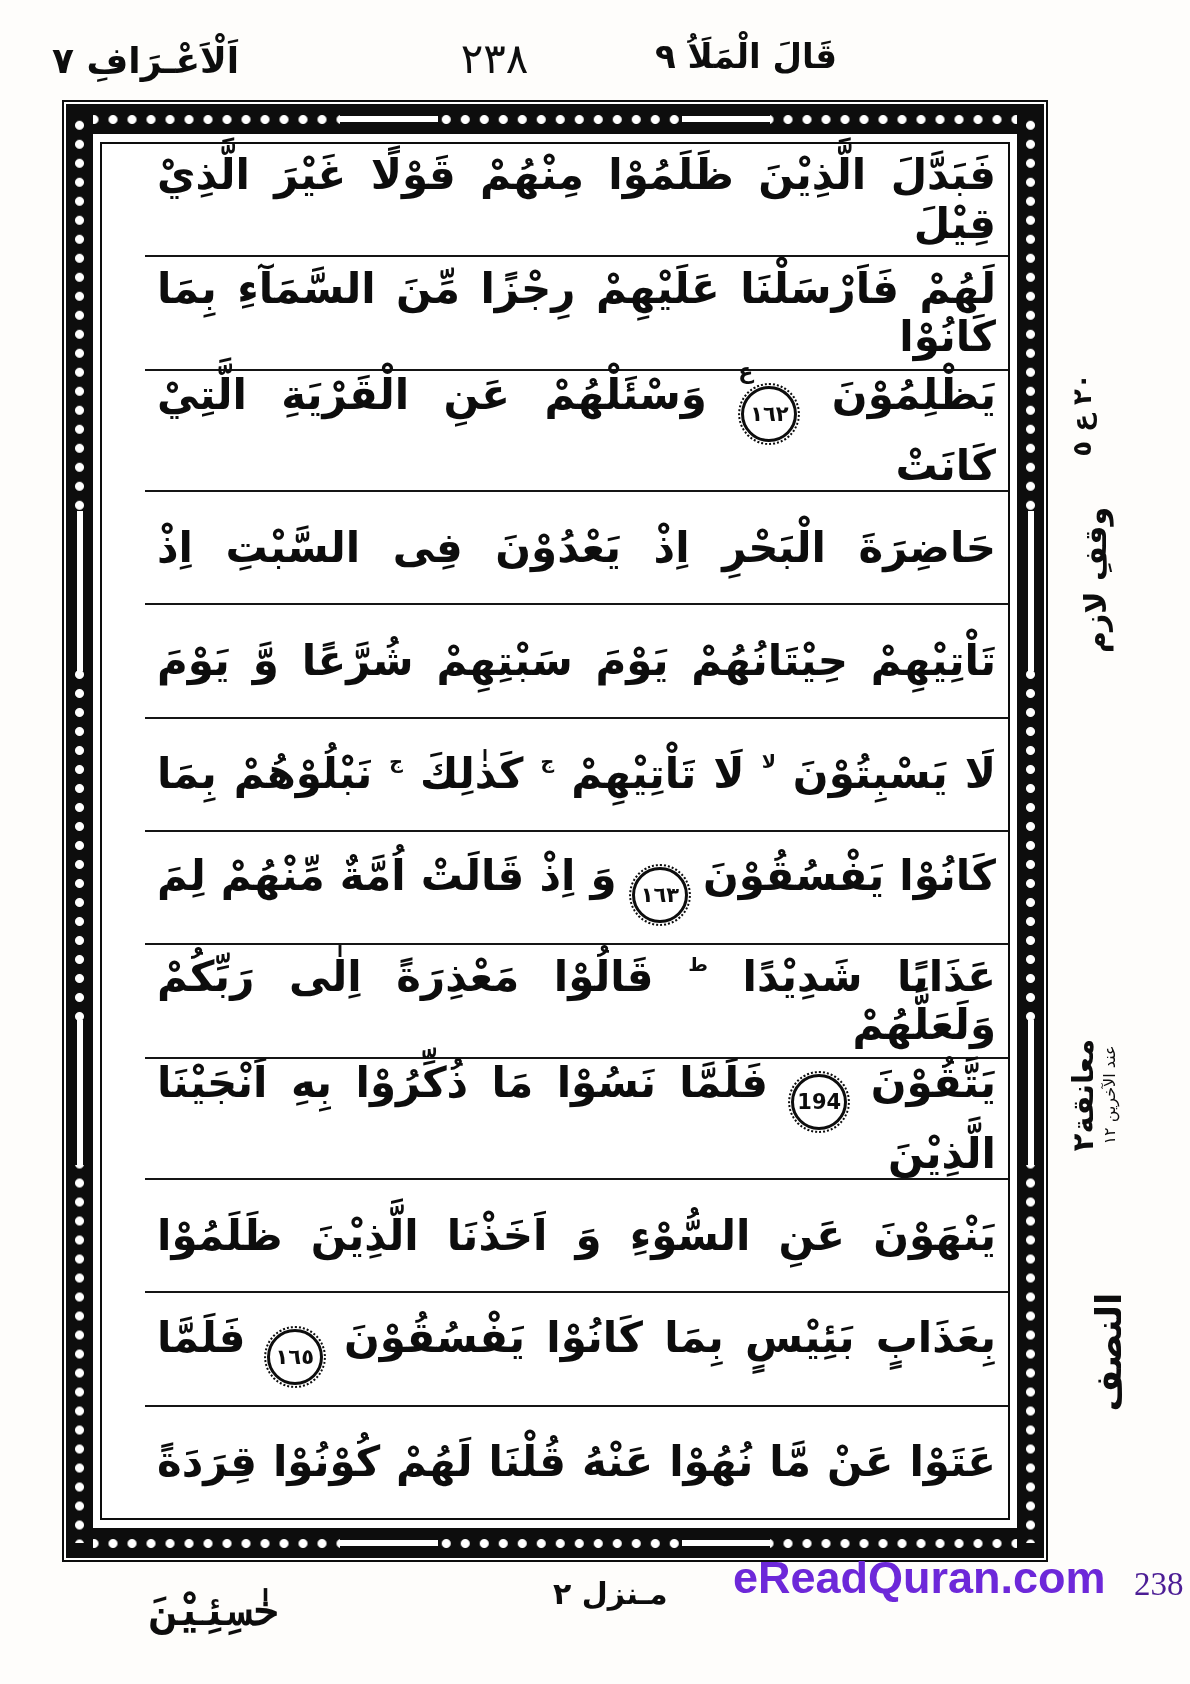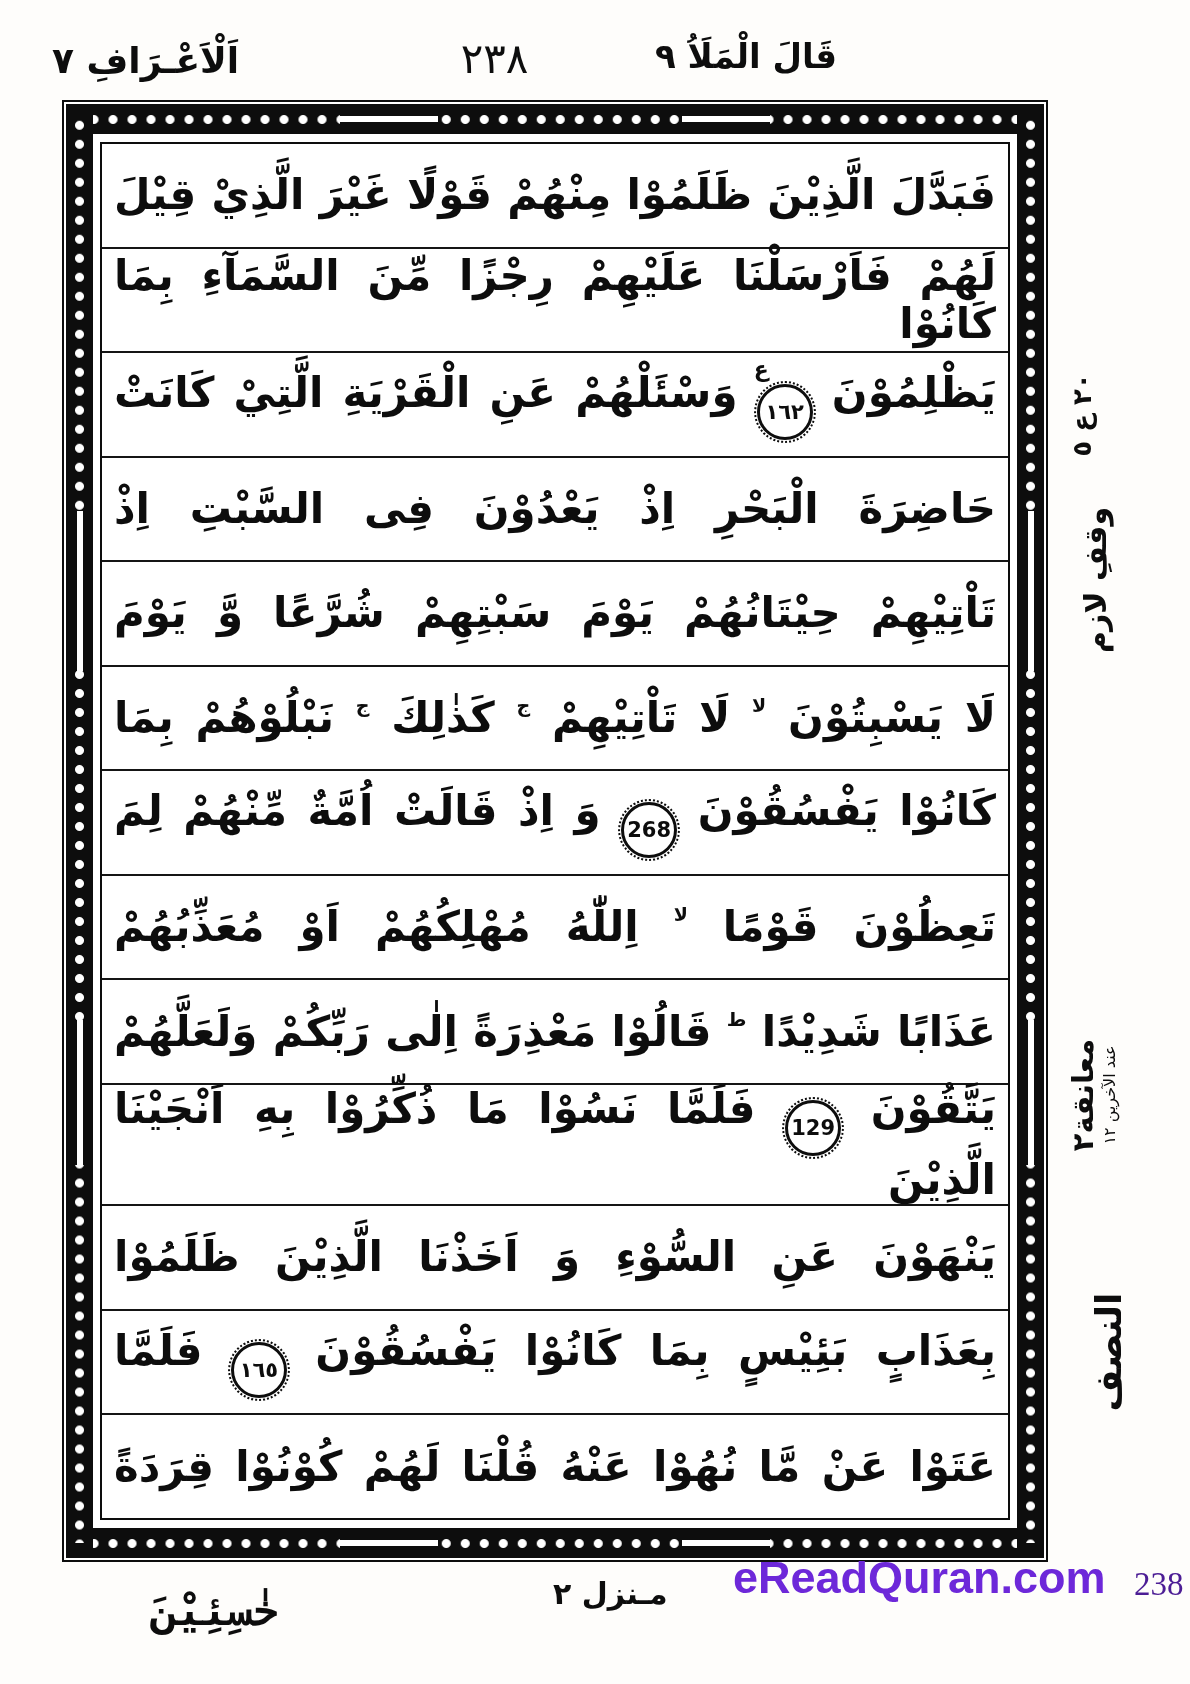--- a/index.html
+++ b/index.html
@@ -28,21 +28,21 @@
   .orn{position:absolute;background-color:#0d0d0d;
        background-image:radial-gradient(circle at center,#fff 0 4px,rgba(0,0,0,0) 5px);
        background-size:19px 21px;background-repeat:repeat-x;background-position:center;}
   .band.t .orn,.band.b .orn{top:2px;height:26px;}
   .band.l .orn,.band.r .orn{left:2px;width:23px;background-repeat:repeat-y;background-size:21px 19px;}
   .orn.h1{left:1%;width:27%;} .orn.h2{left:38%;width:25%;} .orn.h3{left:72%;width:27%;}
   .orn.v1{top:1%;height:27%;} .orn.v2{top:39%;height:24%;} .orn.v3{top:73%;height:26%;}
 
   
   .text-frame{position:absolute;left:36px;right:36px;top:40px;bottom:40px;border:2px solid #0d0d0d;background:#fff;
-              display:flex;flex-direction:column;}
+              display:flex;flex-direction:column;padding-left:43px;}
   .row{flex:1;display:flex;align-items:center;border-bottom:2px solid #151515;padding:0 12px;}
   .row:last-child{border-bottom:none;}
   .line{width:100%;direction:rtl;text-align:justify;text-align-last:justify;
         font-size:42px;font-weight:bold;line-height:1.15;letter-spacing:0;white-space:normal;}
   .ayah{letter-spacing:1px;}
   .medallion{display:inline-flex;align-items:center;justify-content:center;
              width:50px;height:50px;border:3px solid #0d0d0d;border-radius:50%;
              outline:2px dotted #0d0d0d;outline-offset:1px;background:#fff;
              font-size:21px;font-weight:bold;vertical-align:-12px;position:relative;}
   .medallion .ayn{position:absolute;top:-30px;left:-6px;font-size:22px;font-weight:bold;}
@@ -114,32 +114,29 @@
         <div class="line"><span class="ayah">حَاضِرَةَ الْبَحْرِ اِذْ يَعْدُوْنَ فِى السَّبْتِ اِذْ</span> </div>
       </div>
       <div class="row">
         <div class="line"><span class="ayah">تَاْتِيْهِمْ حِيْتَانُهُمْ يَوْمَ سَبْتِهِمْ شُرَّعًا وَّ يَوْمَ</span> </div>
       </div>
       <div class="row">
         <div class="line"><span class="ayah">لَا يَسْبِتُوْنَ</span> <span class="pause">لا</span> <span class="ayah">لَا تَاْتِيْهِمْ</span> <span class="pause">ج</span> <span class="ayah">كَذٰلِكَ</span> <span class="pause">ج</span> <span class="ayah">نَبْلُوْهُمْ بِمَا</span> </div>
       </div>
       <div class="row">
         <div class="line"><span class="ayah">كَانُوْا يَفْسُقُوْنَ</span> <span class="medallion">
-            <span>268</span>
+            <span>١٦٣</span>
           </span> <span class="ayah">وَ اِذْ قَالَتْ اُمَّةٌ مِّنْهُمْ لِمَ</span> </div>
-      </div>
-      <div class="row">
-        <div class="line"><span class="ayah">تَعِظُوْنَ قَوْمًا</span> <span class="pause">لا</span> <span class="ayah">اِللّٰهُ مُهْلِكُهُمْ اَوْ مُعَذِّبُهُمْ</span> </div>
       </div>
       <div class="row">
         <div class="line"><span class="ayah">عَذَابًا شَدِيْدًا</span> <span class="pause">ط</span> <span class="ayah">قَالُوْا مَعْذِرَةً اِلٰى رَبِّكُمْ وَلَعَلَّهُمْ</span> </div>
       </div>
       <div class="row">
         <div class="line"><span class="ayah">يَتَّقُوْنَ</span> <span class="medallion">
-            <span>129</span>
+            <span>194</span>
           </span> <span class="ayah">فَلَمَّا نَسُوْا مَا ذُكِّرُوْا بِهِ اَنْجَيْنَا الَّذِيْنَ</span> </div>
       </div>
       <div class="row">
         <div class="line"><span class="ayah">يَنْهَوْنَ عَنِ السُّوْءِ وَ اَخَذْنَا الَّذِيْنَ ظَلَمُوْا</span> </div>
       </div>
       <div class="row">
         <div class="line"><span class="ayah">بِعَذَابٍ بَئِيْسٍ بِمَا كَانُوْا يَفْسُقُوْنَ</span> <span class="medallion">
             <span>١٦٥</span>
           </span> <span class="ayah">فَلَمَّا</span> </div>
       </div>

